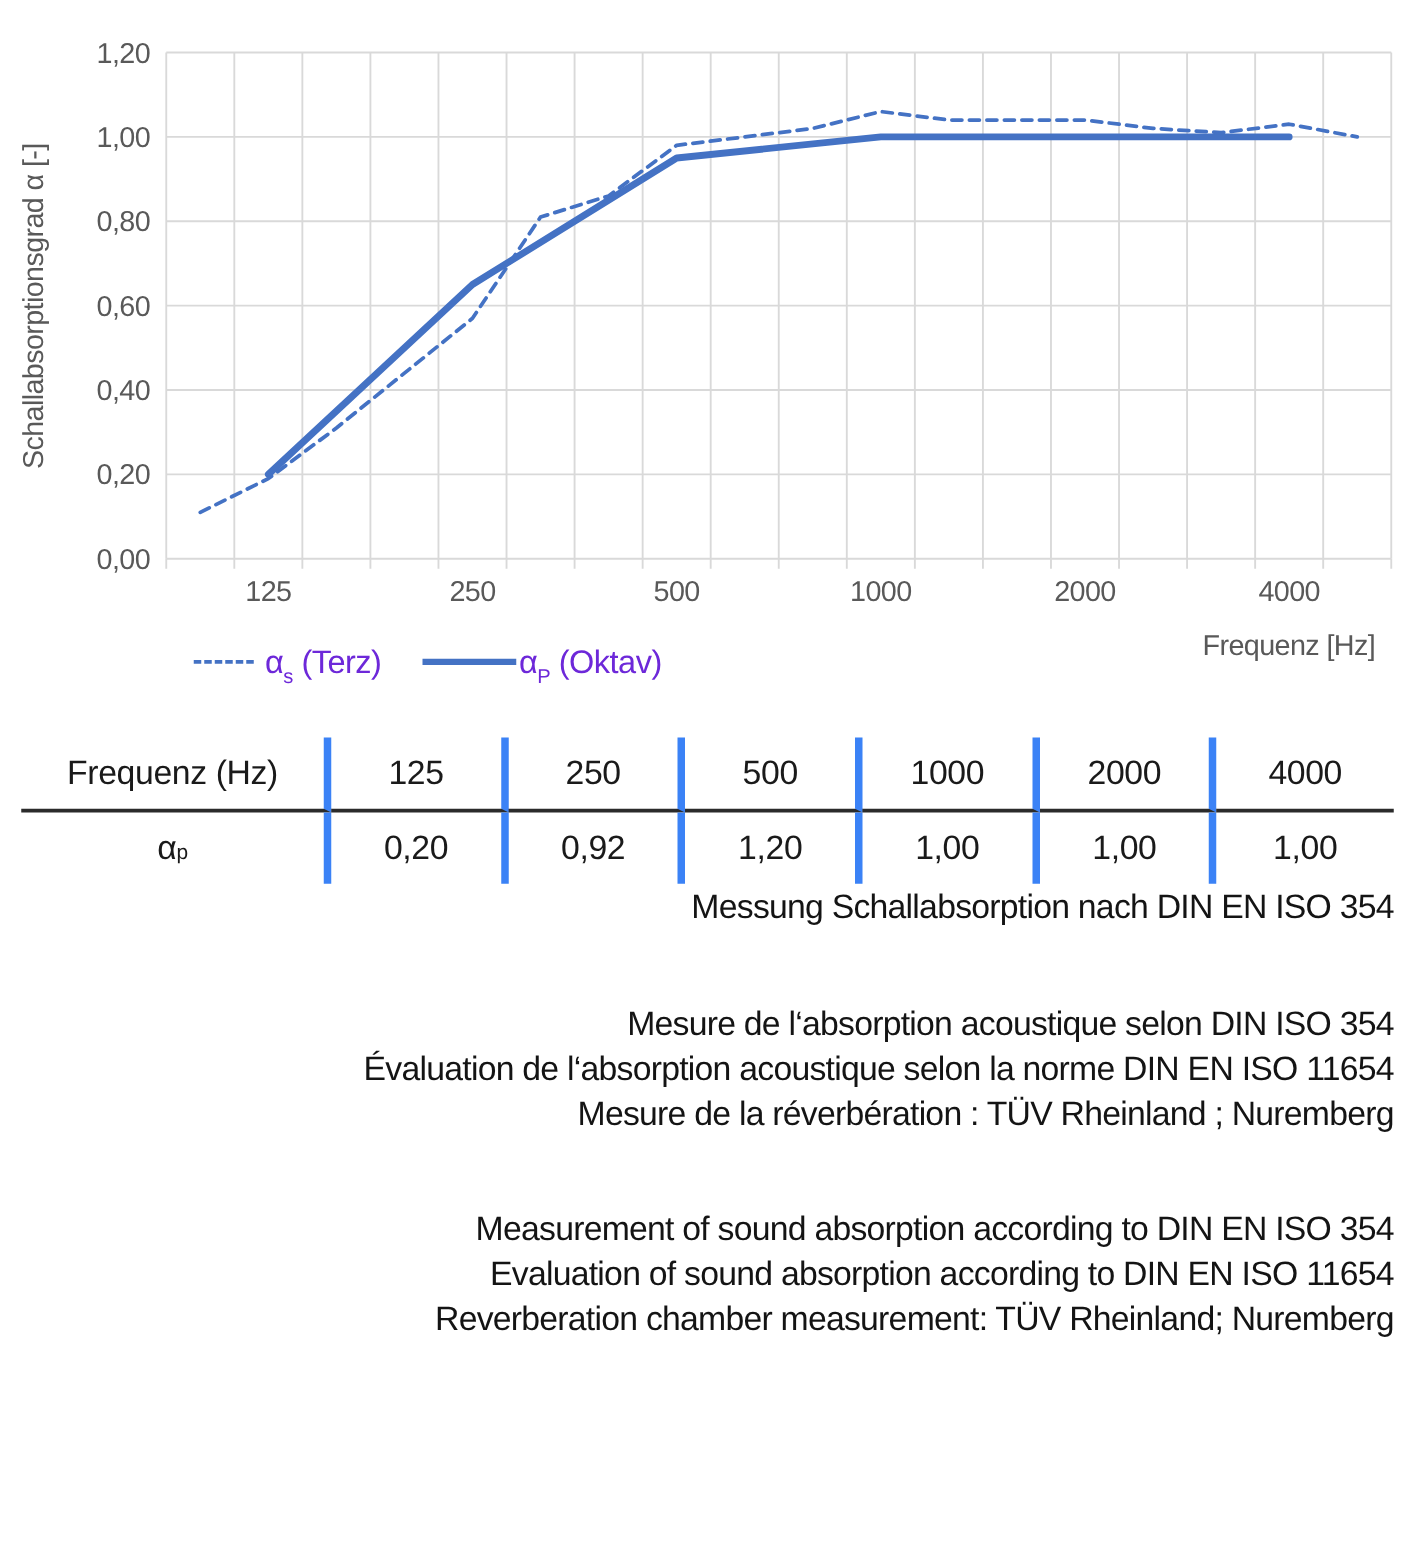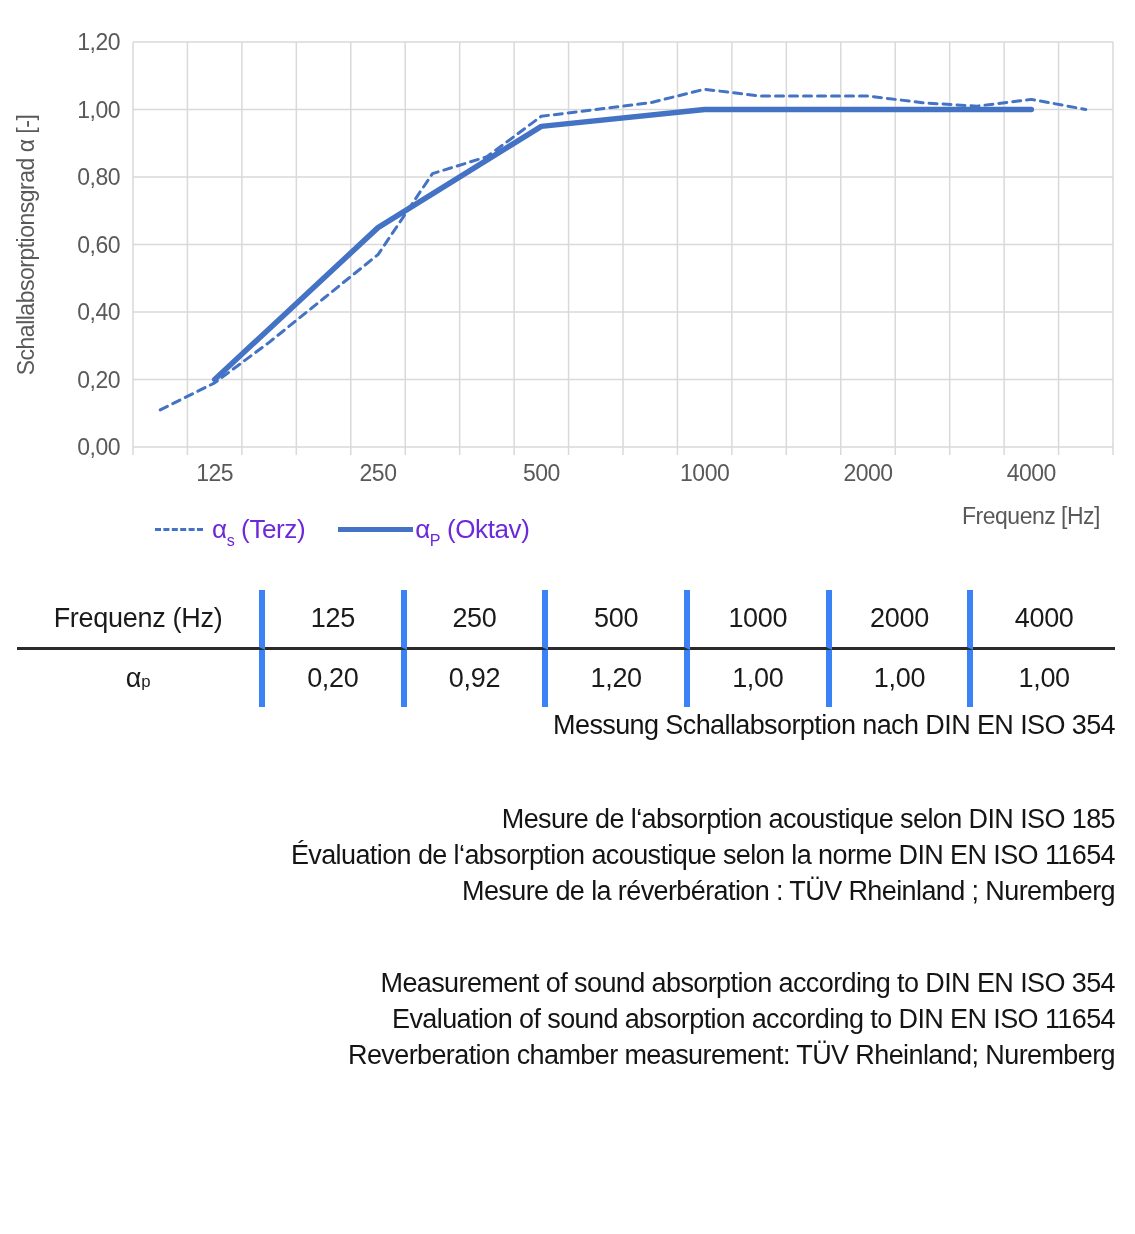--- a/index.html
+++ b/index.html
@@ -149,21 +149,21 @@
     <div class="cell">1,20</div>
     <div class="cell">1,00</div>
     <div class="cell">1,00</div>
     <div class="cell lastcol">1,00</div>
   </div>
 
   <div class="note note-de">
     <div>Messung Schallabsorption nach DIN EN ISO 354</div>
   </div>
   <div class="note note-fr">
-    <div>Mesure de l‘absorption acoustique selon DIN ISO 185</div>
+    <div>Mesure de l‘absorption acoustique selon DIN ISO 354</div>
     <div>Évaluation de l‘absorption acoustique selon la norme DIN EN ISO 11654</div>
     <div>Mesure de la réverbération : TÜV Rheinland ; Nuremberg</div>
   </div>
   <div class="note note-en">
     <div>Measurement of sound absorption according to DIN EN ISO 354</div>
     <div>Evaluation of sound absorption according to DIN EN ISO 11654</div>
     <div>Reverberation chamber measurement: TÜV Rheinland; Nuremberg</div>
   </div>
 
 </div>

